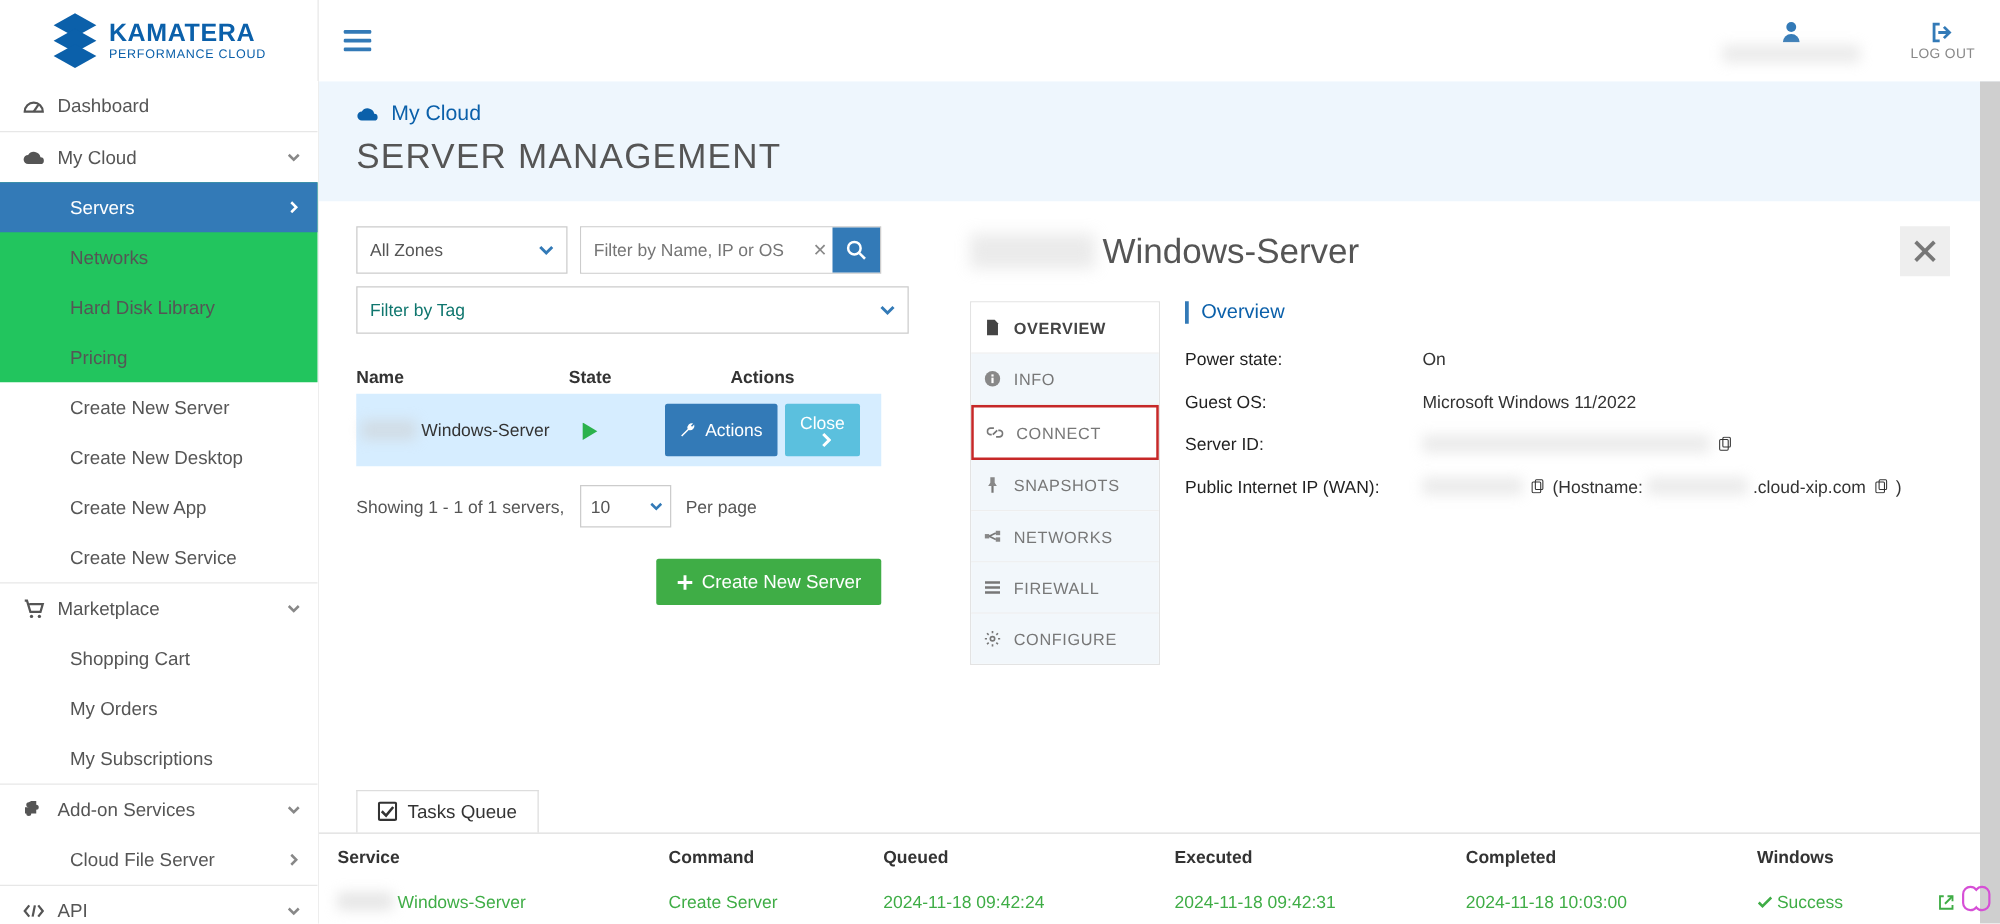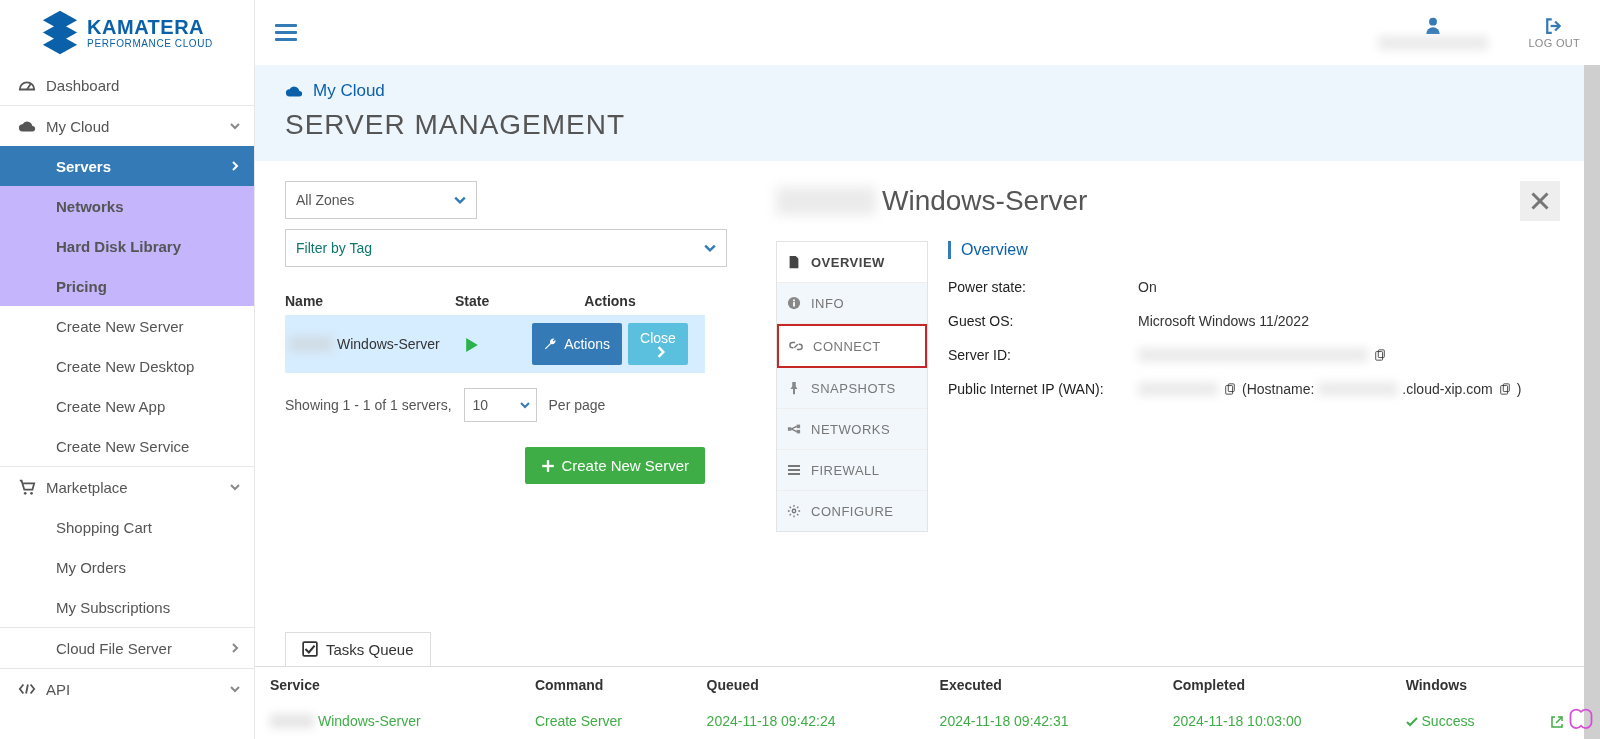--- a/index.html
+++ b/index.html
@@ -136,21 +136,21 @@
   .nav-row.active .chev { stroke: #fff; }
 
   .nav-row .nav-icon-wrap {
     width: 28px;
     display: flex;
     align-items: center;
   }
   .nav-row .nav-icon-wrap svg { width: 18px; height: 18px; fill: #555; }
   .nav-row .nav-label { flex: 1; }
   .nav-row .chev { width: 10px; height: 10px; stroke: #888; stroke-width: 2; fill: none; }
-  .nav-subgroup.tinted { background:#c4b5fd;font-weight:bold; }
+  .nav-subgroup.tinted { background:#22c55e; }
 
   
   .main {
     grid-column: 2;
     grid-row: 2;
     display: flex;
     flex-direction: column;
     overflow: hidden;
     position: relative;
   }
@@ -618,20 +618,31 @@
       </div>
       <div class="nav-row child">
         <span class="nav-label">My Orders</span>
       </div>
       <div class="nav-row child">
         <span class="nav-label">My Subscriptions</span>
       </div>
     </div>
 
     <div class="nav-group">
+      <div class="nav-row section-head">
+        <span class="nav-icon-wrap">
+            <svg>
+              <use href="#i-puzzle"></use>
+            </svg>
+          </span>
+        <span class="nav-label">Add-on Services</span>
+        <svg class="chev">
+            <use href="#i-chev-down"></use>
+          </svg>
+      </div>
       <div class="nav-row child">
         <span class="nav-label">Cloud File Server</span>
         <svg class="chev">
             <use href="#i-chev-right"></use>
           </svg>
       </div>
     </div>
 
     <div class="nav-group">
       <div class="nav-row section-head">
@@ -666,20 +677,29 @@
     <div class="body-row">
 
       <section class="list-pane">
 
         <div class="filters-row">
           <div class="zone-select">
             <span>All Zones</span>
             <svg class="chev">
                 <use href="#i-chev-down"></use>
               </svg>
+          </div>
+          <div class="name-filter">
+            <input type="text" placeholder="Filter by Name, IP or OS" style="">
+            <span class="clear">✕</span>
+            <div class="search-btn">
+              <svg style="color:#fff">
+                  <use href="#i-search"></use>
+                </svg>
+            </div>
           </div>
         </div>
 
         <div class="tag-filter">
           <span>Filter by Tag</span>
           <svg class="chev">
               <use href="#i-chev-down"></use>
             </svg>
         </div>
 

